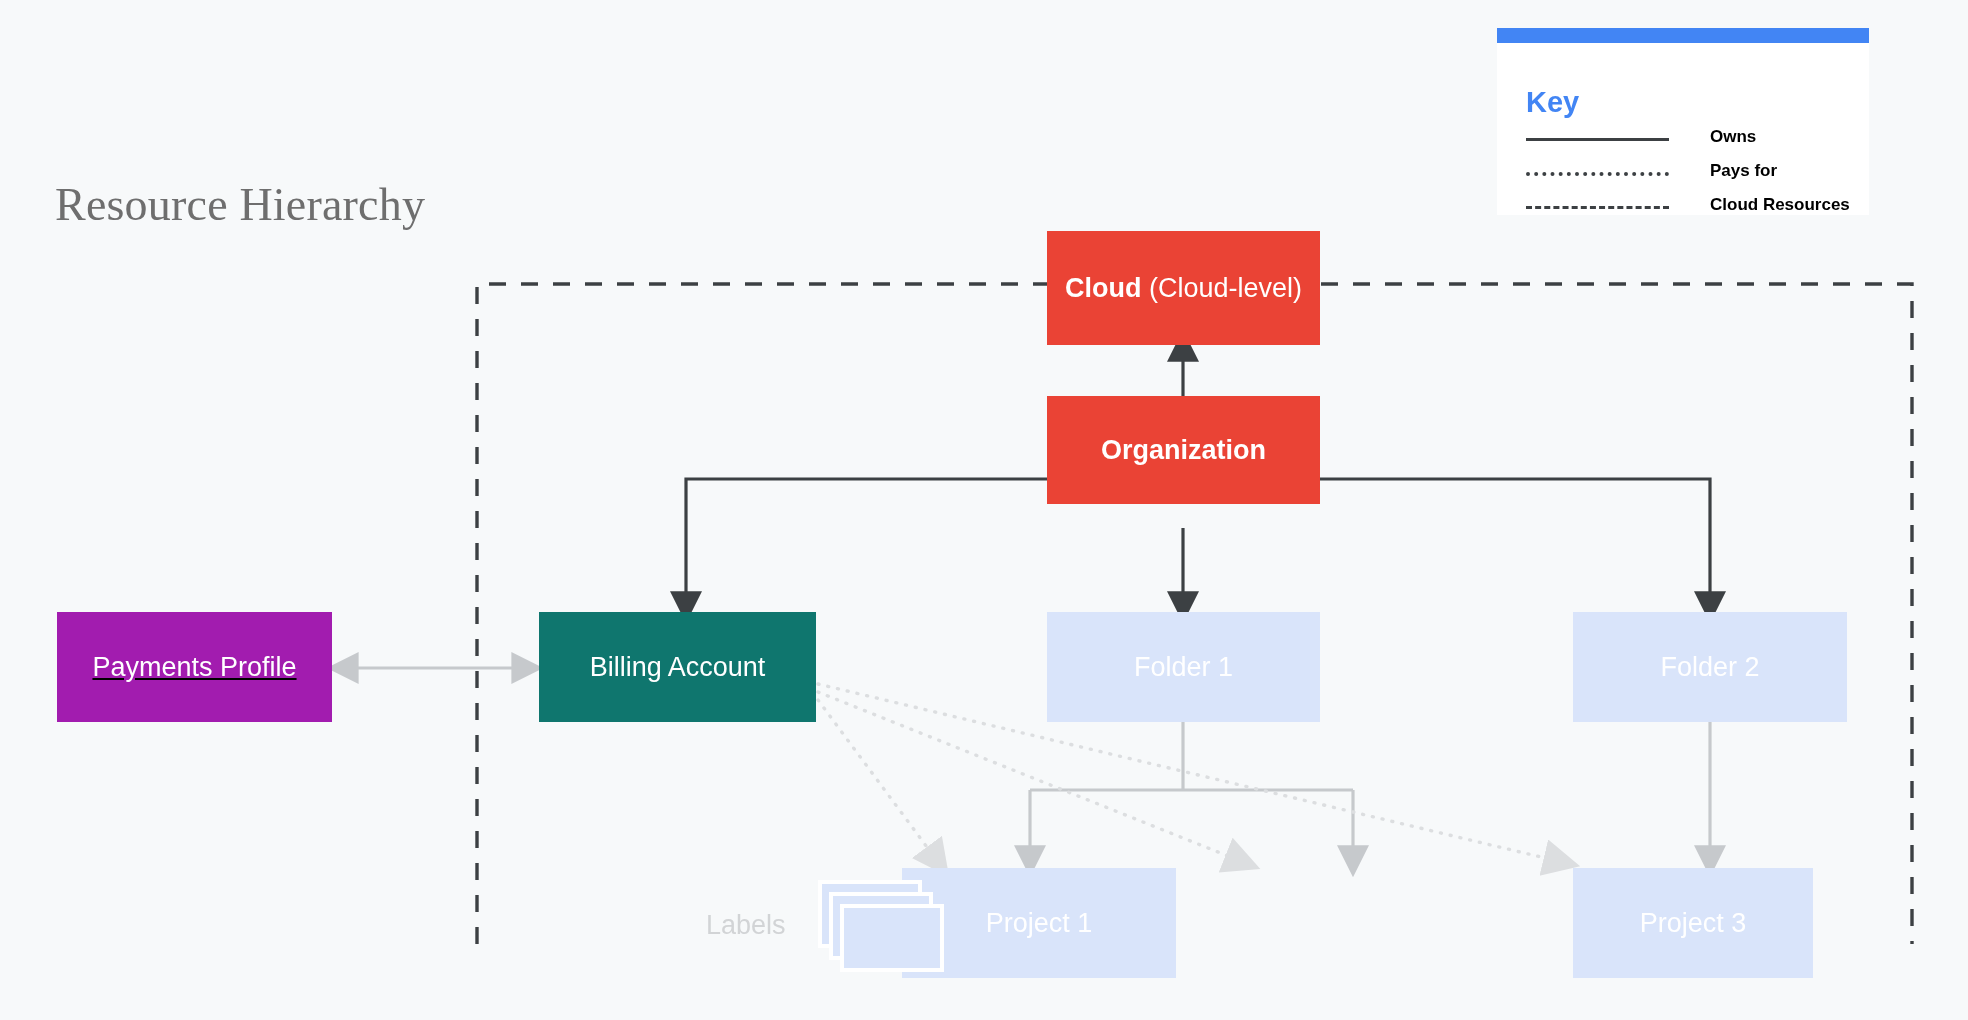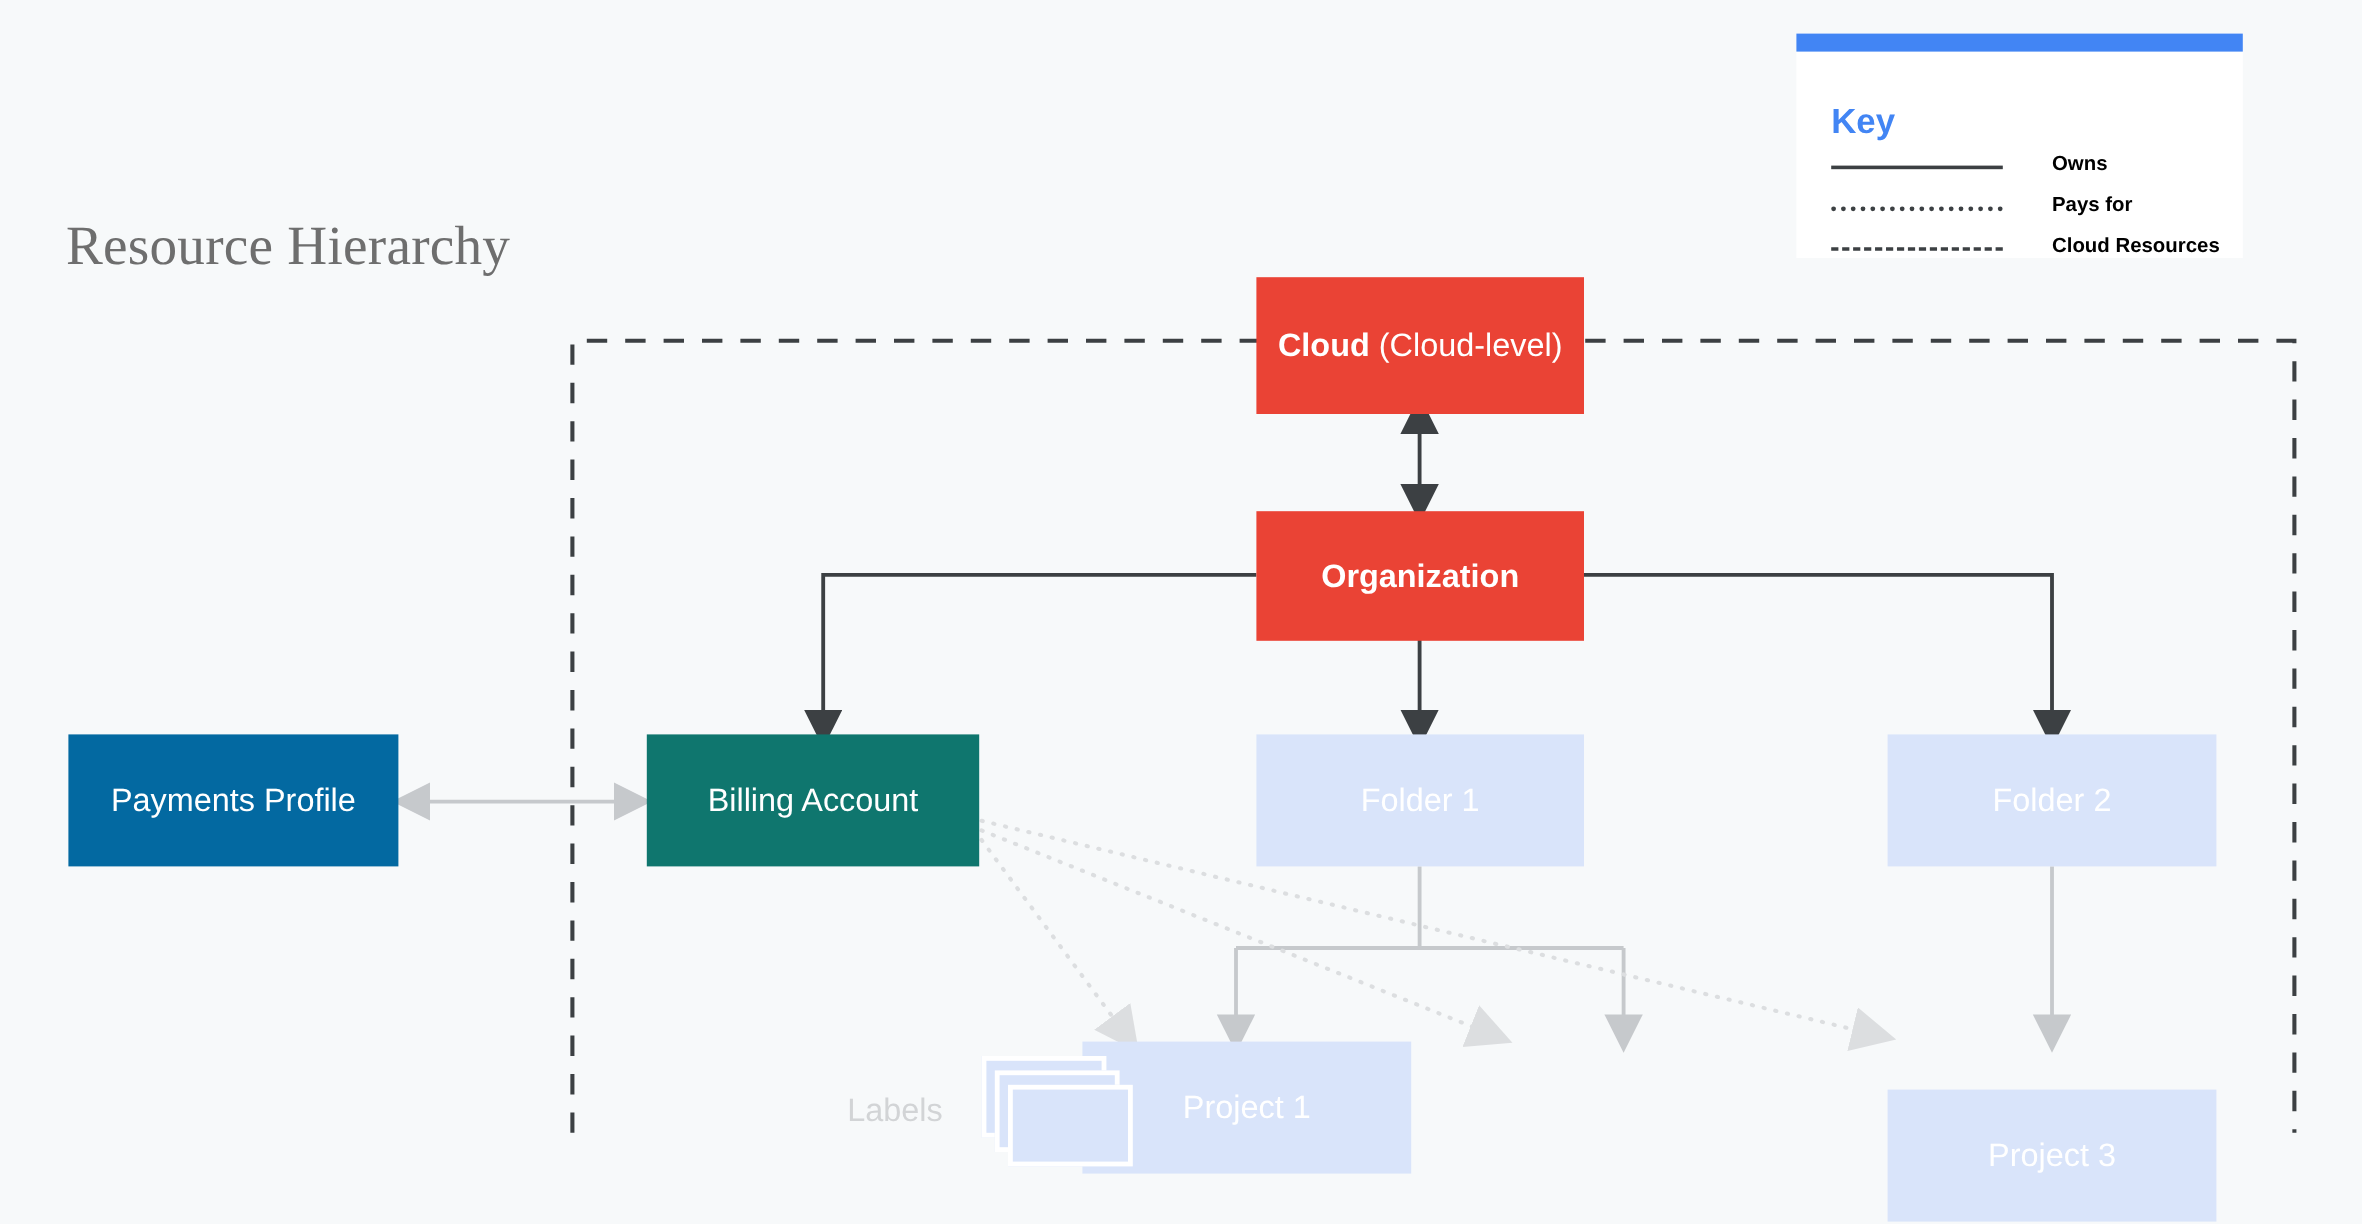--- a/index.html
+++ b/index.html
@@ -117,21 +117,21 @@
   .node.red .node-label .sub {
     font-weight: 400;
   }
 
   .node.green { background: #0f766e; }
   .node.green .node-label { color: #FFFFFF; font-weight: 400; }
 
   .node.blue { background: #D9E4FA; }
   .node.blue .node-label { color: #FFFFFF; font-weight: 400; }
 
-  .node.cream { background: #0369a1; }
+  .node.cream { background: #a21caf; text-decoration: underline; }
   .node.cream .node-label { color: #FFFFFF; font-weight: 400; }
 
   
   .labels-text {
     position: absolute;
     left: 706px;
     top: 910px;
     font-size: 27px;
     color: #D2D4D6;
     white-space: nowrap;
@@ -227,21 +227,21 @@
     </div>
   </div>
 
   <div class="node red" style="left:1047px; top:231px; width:273px; height:114px;">
     <div class="node-label">
       <span>Cloud</span>
       <span class="sub">(Cloud-level)</span>
     </div>
   </div>
 
-  <div class="node red" style="left:1047px; top:426px; width:273px; height:108px;">
+  <div class="node red" style="left:1047px; top:396px; width:273px; height:108px;">
     <div class="node-label">Organization</div>
   </div>
 
   <div class="node cream" style="left:57px; top:612px; width:275px; height:110px;">
     <div class="node-label">Payments Profile</div>
   </div>
 
   <div class="node green" style="left:539px; top:612px; width:277px; height:110px;">
     <div class="node-label">Billing Account</div>
   </div>
@@ -252,21 +252,21 @@
 
   <div class="node blue" style="left:1573px; top:612px; width:274px; height:110px;">
     <div class="node-label">Folder 2</div>
   </div>
 
   <div class="node blue" style="left:902px; top:868px; width:274px; height:110px;">
     <div class="node-label">Project 1</div>
   </div>
 
 
-  <div class="node blue" style="left:1573px; top:868px; width:274px; height:110px;margin-top:40px;">
+  <div class="node blue" style="left:1573px; top:868px; width:240px; height:110px;">
     <div class="node-label">Project 3</div>
   </div>
 
   <div class="labels-text">Labels</div>
   <div class="labels-stack">
     <div class="card c1"></div>
     <div class="card c2"></div>
     <div class="card c3"></div>
   </div>
 

